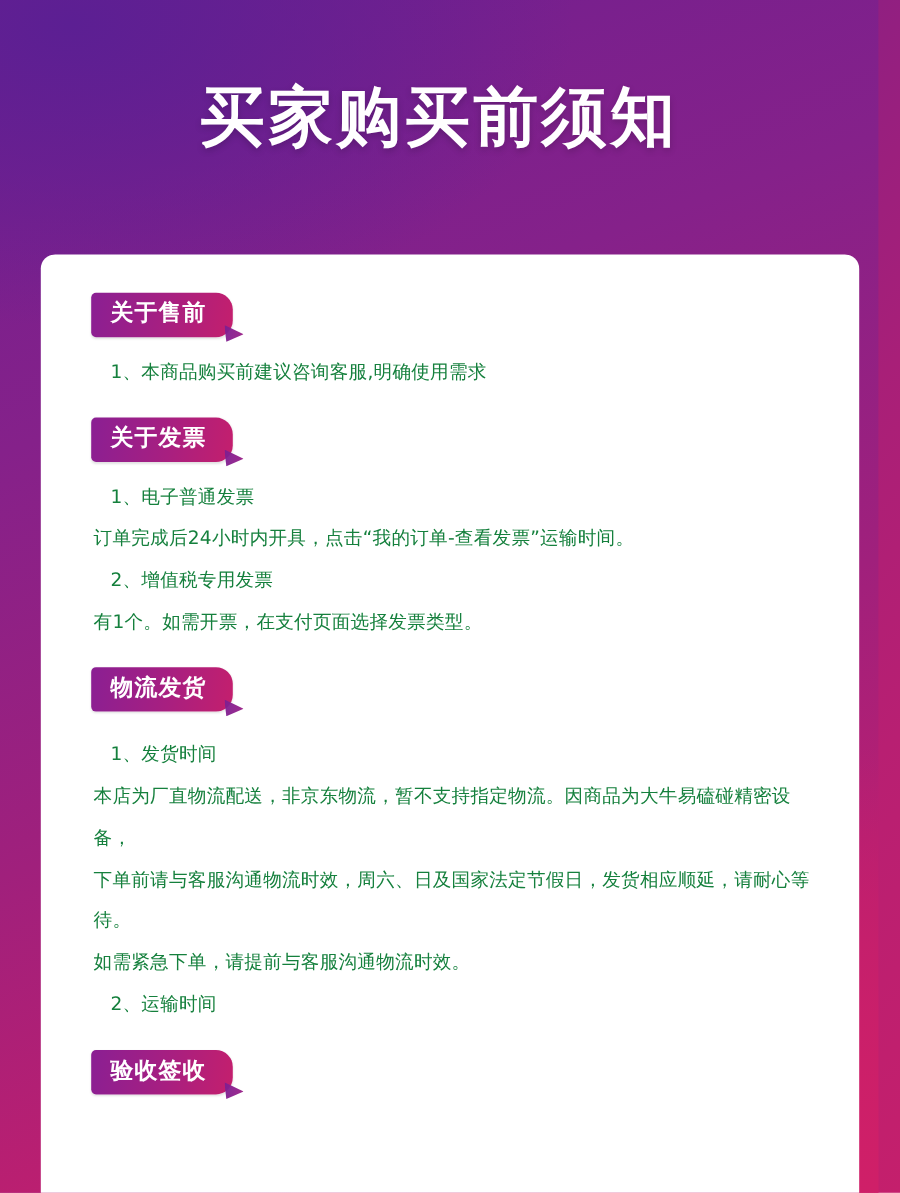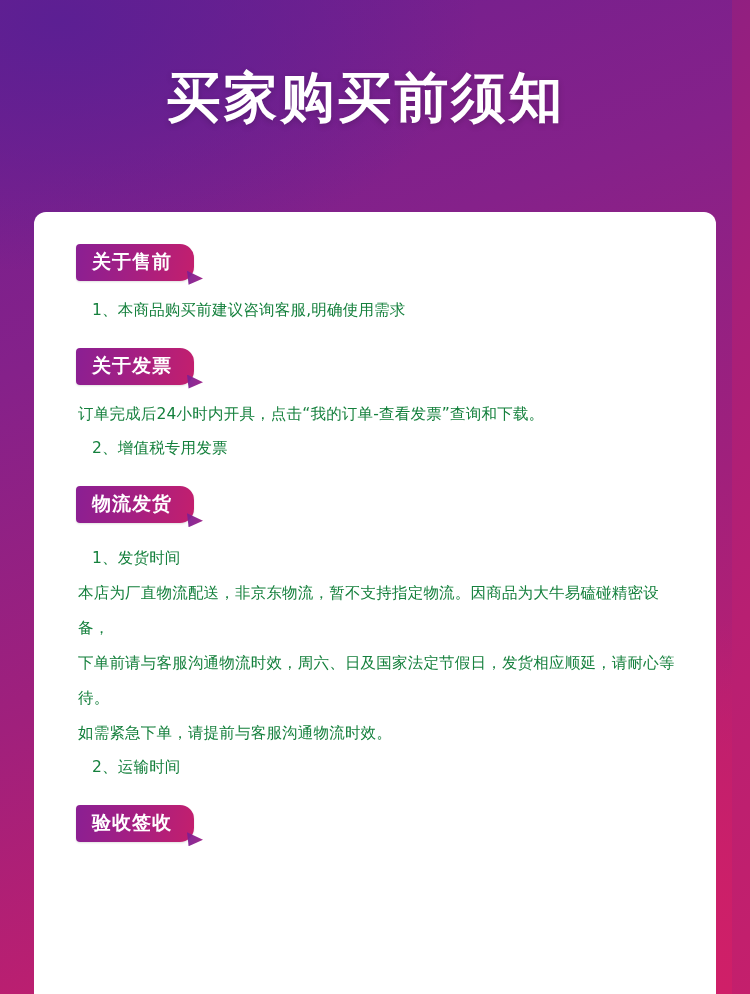--- a/index.html
+++ b/index.html
@@ -103,22 +103,24 @@
       </div>
     </div>
 
     <div class="sec-gap"></div>
 
     <div class="section">
       <div class="tag-wrap">
         <span class="tag">关于发票</span>
       </div>
       <div class="body-block">
-        <div class="line">订单完成后24小时内开具，点击“我的订单-查看发票”查询和下载。</div>
+        <div class="line num">1、电子普通发票</div>
+        <div class="line">订单完成后24小时内开具，点击“我的订单-查看发票”运输时间。</div>
         <div class="line num">2、增值税专用发票</div>
+        <div class="line">有1个。如需开票，在支付页面选择发票类型。</div>
       </div>
     </div>
 
     <div class="sec-gap"></div>
 
     <div class="section">
       <div class="tag-wrap">
         <span class="tag">物流发货</span>
       </div>
       <div class="body-block">

